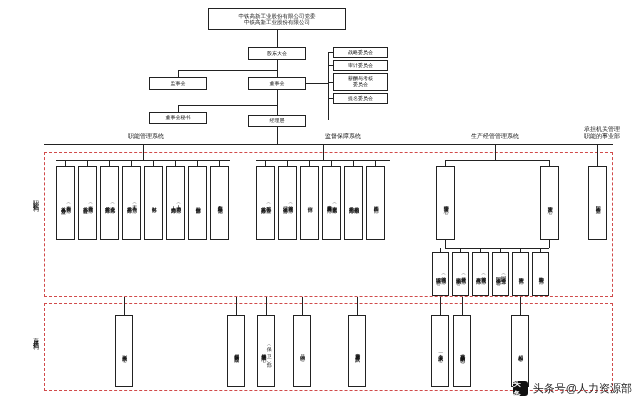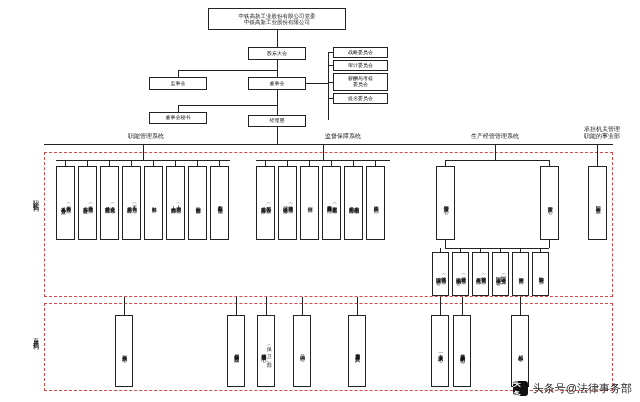--- a/index.html
+++ b/index.html
@@ -253,16 +253,16 @@
   <div class="box vert" style="left:453px;top:315px;width:18px;height:72px;">北京高新技术研究中心</div>
 
   <div class="ln v" style="left:440px;top:297px;height:18px;"></div>
   <div class="box vert" style="left:431px;top:315px;width:18px;height:72px;">一个专业技术中心</div>
 
   <div class="ln v" style="left:520px;top:297px;height:18px;"></div>
   <div class="box vert" style="left:511px;top:315px;width:18px;height:72px;">招投标中心</div>
 
   <div class="footer">
     <div class="tt">头条</div>
-    <div>头条号@法律事务部</div>
+    <div>头条号@人力资源部</div>
   </div>
 
 </div>
 
 </body></html>

